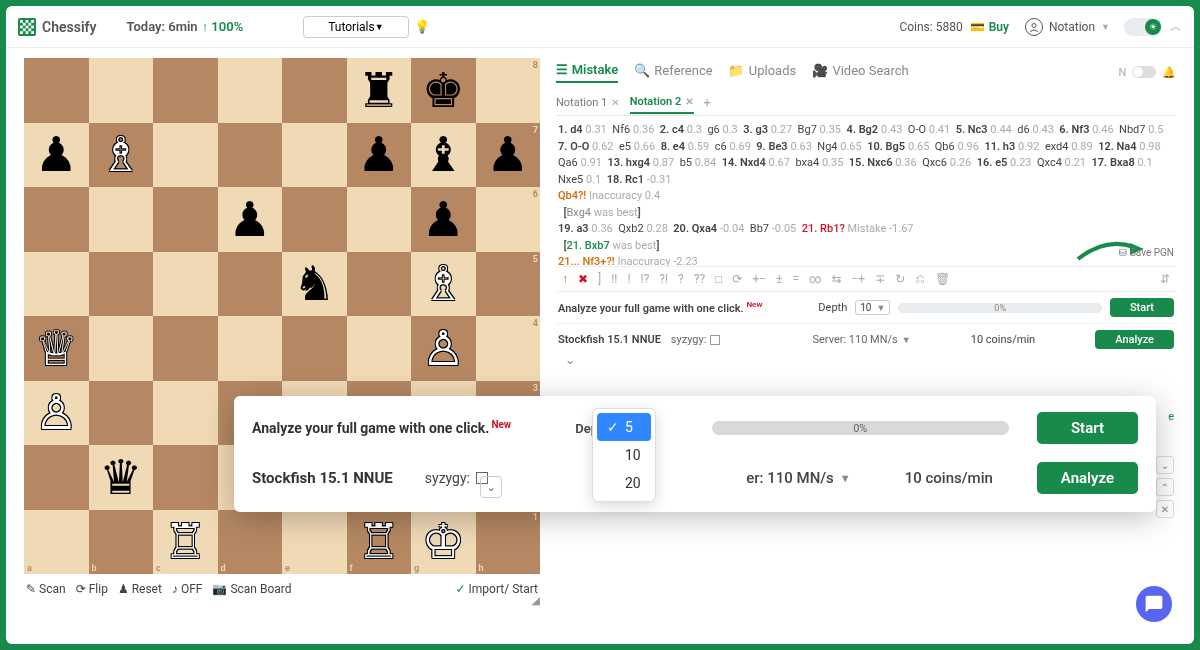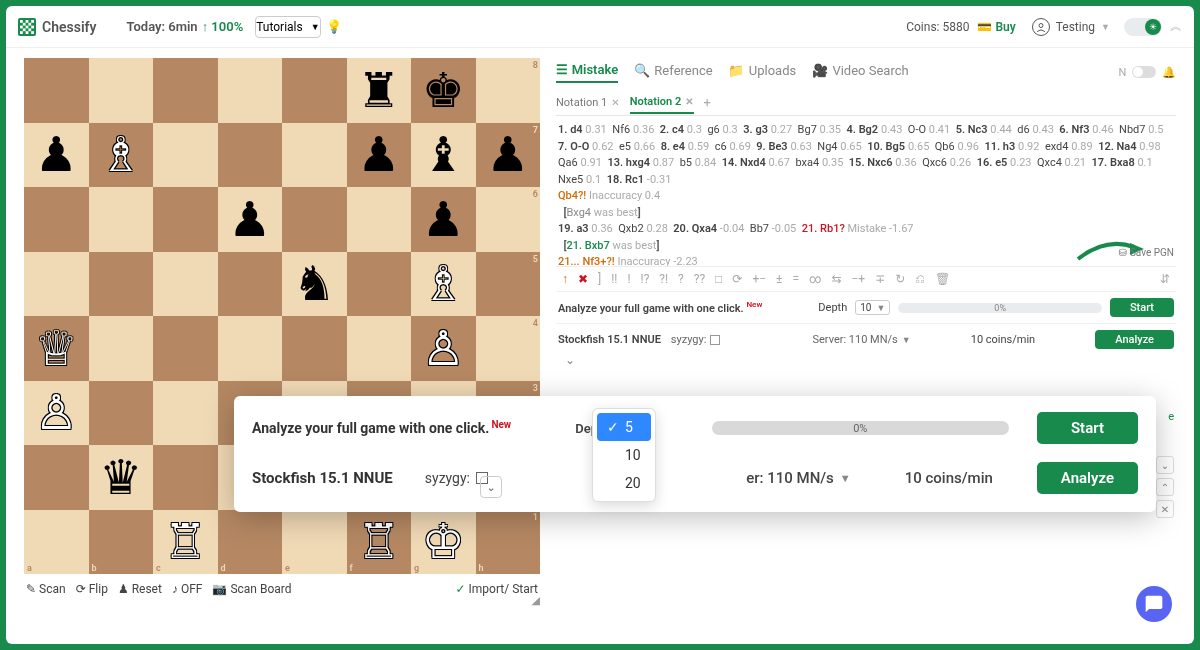--- a/index.html
+++ b/index.html
@@ -6,21 +6,21 @@
   body { background:#178a4c; width:1200px; height:650px; overflow:hidden; }
   .frame { position:absolute; top:6px; left:6px; right:6px; bottom:6px; background:#fff; border-radius:6px; overflow:hidden; }
 
   
   .hdr { height:42px; display:flex; align-items:center; padding:0 12px; border-bottom:1px solid #eee; font-size:13px; }
   .logo-sq { width:18px; height:18px; background:#178a4c; display:flex; align-items:center; justify-content:center; border-radius:2px; margin-right:6px;}
   .logo-sq svg { width:14px; height:14px; }
   .brand { font-weight:600; font-size:14px; color:#555; margin-right:30px;}
   .today { color:#555; font-weight:600; margin-right:4px;}
   .today-up { color:#178a4c; font-size:13px; font-weight:600; margin-right:12px;}
-  .tut-btn { border:1px solid #ccc; border-radius:4px; padding:3px 0; font-size:12px; background:#fff; display:flex; align-items:center; gap:8px; cursor:pointer;}
+  .tut-btn { border:1px solid #ccc; border-radius:4px; padding:3px 24px; font-size:12px; background:#fff; display:flex; align-items:center; gap:0; cursor:pointer;margin-left:48px;}
   .bulb { margin-left:6px; color:#f5c518; font-size:13px;}
   .hdr .spacer { flex:1; }
   .coins { color:#555; font-weight:400; margin-right:8px; font-size:12px;}
   .buy { color:#178a4c; font-weight:600; font-size:12px; margin-right:16px; display:flex; align-items:center; gap:3px;}
   .user { display:flex; align-items:center; gap:6px; color:#555; font-size:12px; margin-right:14px;}
   .avatar { width:18px; height:18px; border:1.5px solid #555; border-radius:50%; display:flex; align-items:center; justify-content:center;}
   .toggle { width:38px; height:18px; background:#e9ecef; border-radius:10px; position:relative; margin-right:8px;}
   .toggle .knob { width:16px; height:16px; background:#178a4c; border-radius:50%; position:absolute; right:1px; top:1px; display:flex; align-items:center; justify-content:center; font-size:9px; color:#fff;}
   .chev2 { color:#bbb; font-size:12px;}
 
@@ -164,21 +164,21 @@
         <span>💳</span>
         <span>Buy</span>
       </div>
     <div class="user">
       <span class="avatar">
           <svg width="10" height="10" viewBox="0 0 10 10">
             <circle cx="5" cy="3.5" r="2" fill="none" stroke="#555" stroke-width="1"></circle>
             <path d="M1 10 Q5 6 9 10" fill="none" stroke="#555" stroke-width="1"></path>
           </svg>
         </span>
-      <span>Testing</span>
+      <span>Notation</span>
       <span style="font-size:9px;color:#aaa">▼</span>
     </div>
     <div class="toggle">
         <div class="knob">☀</div>
       </div>
     <span class="chev2">︽</span>
   </div>
 
   <div class="main">
 

